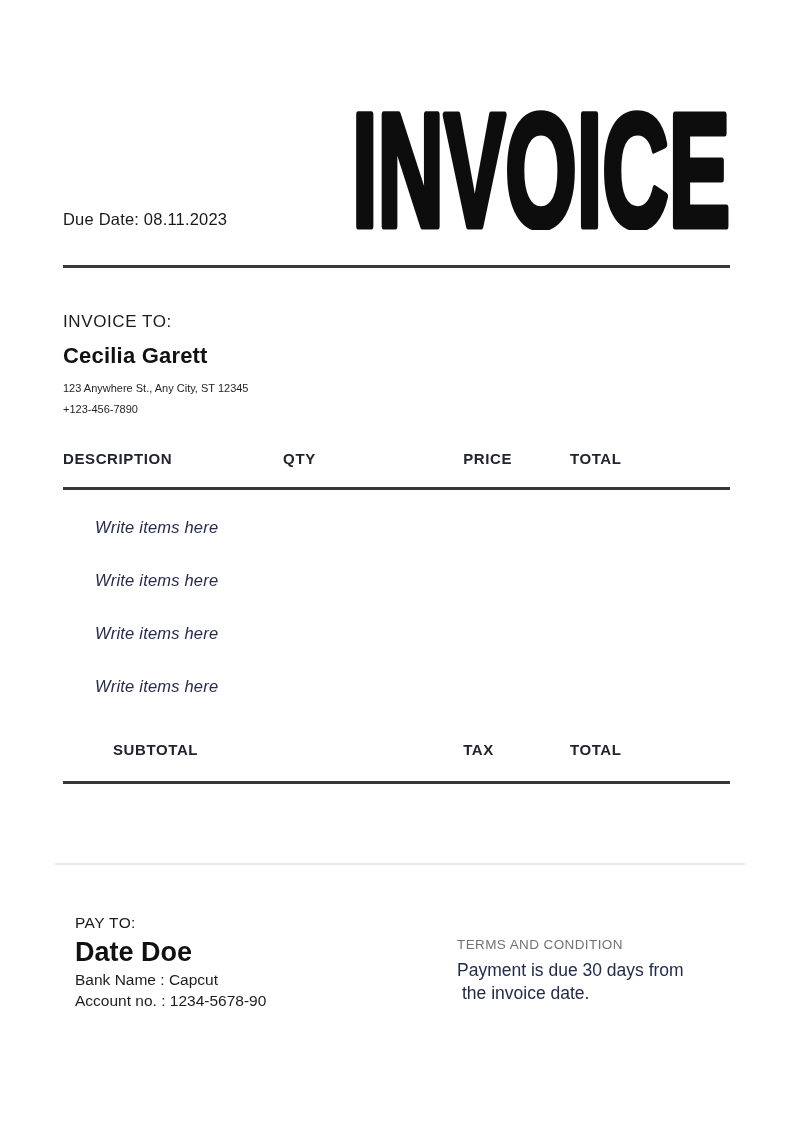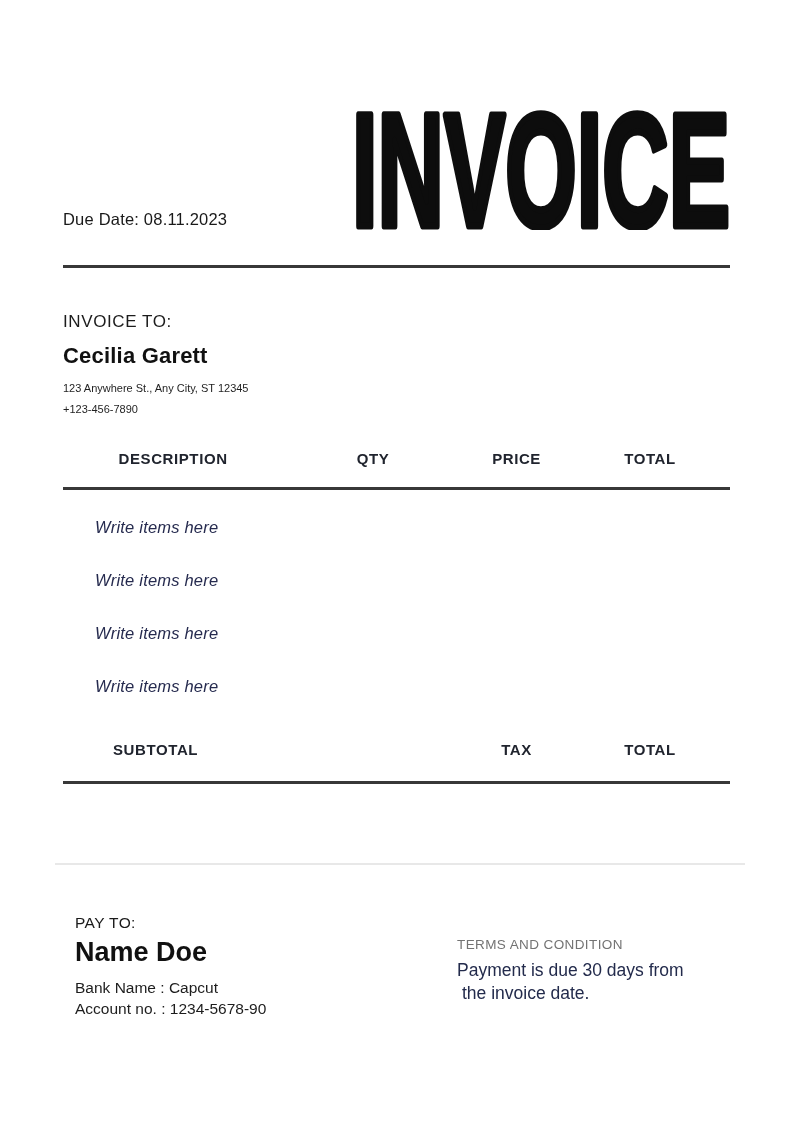--- a/index.html
+++ b/index.html
@@ -47,21 +47,20 @@
   .billto-lines { margin-top: 7px; font-size: 11px; line-height: 21px; color: #1f1f1f; }
 
   
   .grid-row {
     display: grid;
     grid-template-columns: 33% 27% 16% 24%;
     align-items: center;
   }
   .thead { margin-top: 30px; }
   .th {
-    text-align: center;
     font-size: 15px; font-weight: 700;
     letter-spacing: 0.6px;
     color: #20242e;
     line-height: 17px;
   }
   .rule.thead-rule { margin-top: 20px; }
   .tbody { padding-top: 28px; font-style: italic; }
   .item-row { margin-bottom: 35px; }
   .item-placeholder {
     grid-column: 1;
@@ -75,21 +74,21 @@
   .summary .th { line-height: 18px; }
   .summary .th.subtotal { text-align: left; padding-left: 50px; }
   .rule.r3 { margin-top: 22px; }
   .rule.light { margin-top: 79px; }
 
   
   .footer { margin-top: 49px; display: flex; }
   .payto-block { width: 394px; flex: none; padding-left: 12px; box-sizing: border-box; }
   .payto-heading { font-size: 15.5px; letter-spacing: 0.4px; color: #1a1a1a; line-height: 18px; }
   .payto-name { margin-top: 5px; font-size: 27px; font-weight: 700; color: #111111; line-height: 30px; }
-  .payto-lines { margin-top: 10px; font-size: 15.5px; line-height: 21px; color: #1d1d1d; }
+  .payto-lines { margin-top: 2px; font-size: 15.5px; line-height: 21px; color: #1d1d1d; }
   .terms-block { padding-top: 23px; }
   .terms-heading { font-size: 13.5px; letter-spacing: 0.4px; color: #737373; line-height: 15px; }
   .terms-text { margin-top: 7px; font-size: 17.5px; line-height: 23px; color: #232b4c; }
   .terms-text .line2 { padding-left: 5px; }
 </style>
 </head>
 <body>
 
 <div class="page">
 
@@ -156,21 +155,21 @@
       <div class="th">TOTAL</div>
     </div>
     <div class="rule dark r3"></div>
   </section>
 
   <div class="rule light"></div>
 
   <footer class="footer">
     <div class="payto-block">
       <div class="payto-heading">PAY TO:</div>
-      <div class="payto-name">Name Doe</div>
+      <div class="payto-name">Date Doe</div>
       <div class="payto-lines">
         <div>Bank Name : Capcut</div>
         <div>Account no. : 1234-5678-90</div>
       </div>
     </div>
     <div class="terms-block">
       <div class="terms-heading">TERMS AND CONDITION</div>
       <div class="terms-text">
         <div class="line1">Payment is due 30 days from</div>
         <div class="line2">the invoice date.</div>

